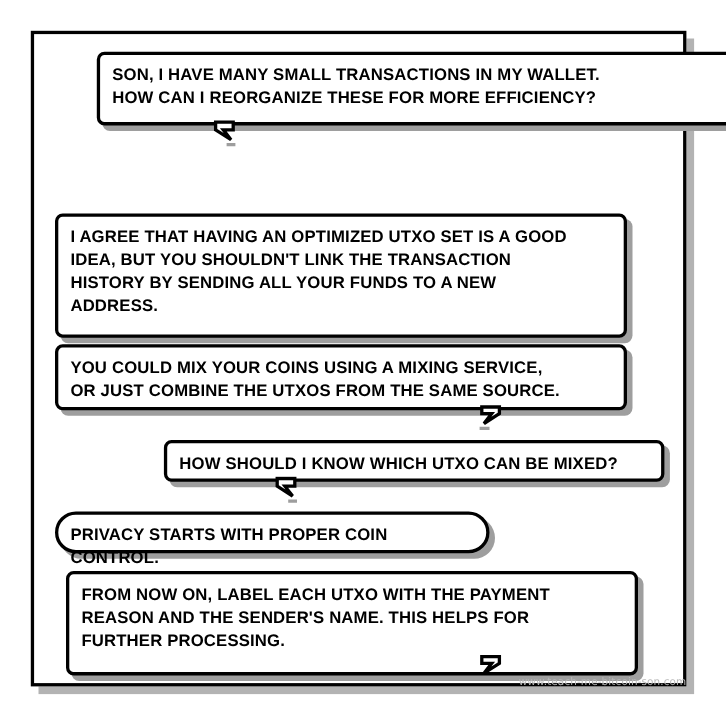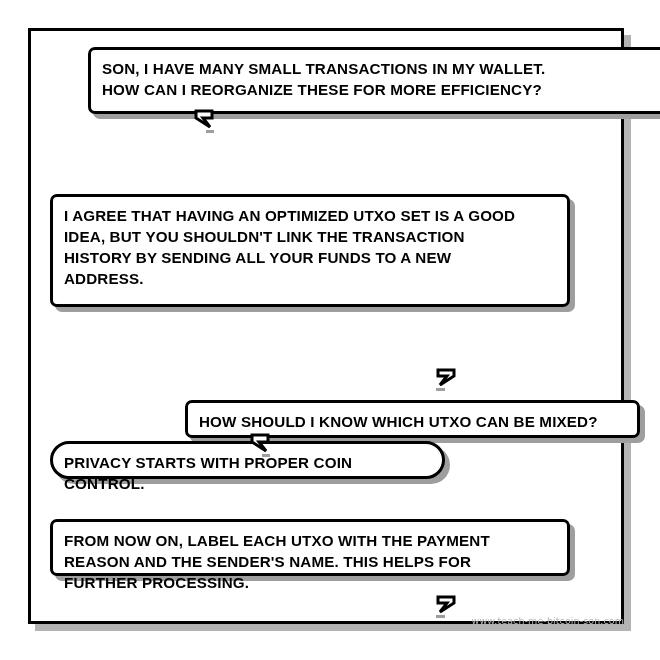--- a/index.html
+++ b/index.html
@@ -100,42 +100,46 @@
   </div>
 
 
   <div class="bubble" style="left:50px; top:194px; width:520px; height:113px;">
     <span class="btext">I AGREE THAT HAVING AN OPTIMIZED UTXO SET IS A GOOD
 IDEA, BUT YOU SHOULDN'T LINK THE TRANSACTION
 HISTORY BY SENDING ALL YOUR FUNDS TO A NEW
 ADDRESS.</span>
   </div>
 
+  <div class="bubble" style="left:50px; top:313px; width:520px; height:60px;">
+    <span class="btext">YOU COULD MIX YOUR COINS USING A MIXING SERVICE,
+OR JUST COMBINE THE UTXOS FROM THE SAME SOURCE.</span>
+  </div>
   <div class="tail" style="left:432px; top:368px;">
     <svg width="30" height="26" viewBox="0 0 30 26">
       <path d="M6 2 L6 8 L15 8 L8 17 L22 8 L22 2 Z" fill="#ffffff" stroke="#000000" stroke-width="3" stroke-linejoin="miter"></path>
       <path d="M4 20 L13 20 L13 23 L4 23 Z" fill="#9e9e9e"></path>
     </svg>
   </div>
 
-  <div class="bubble" style="left:149px; top:400px; width:455px; height:38px;margin-left:36px;">
+  <div class="bubble" style="left:149px; top:400px; width:455px; height:38px;">
     <span class="btext">HOW SHOULD I KNOW WHICH UTXO CAN BE MIXED?</span>
   </div>
   <div class="tail" style="left:246px; top:433px;">
     <svg width="30" height="28" viewBox="0 0 30 28">
       <path d="M22 2 L22 9 L13 9 L20 18 L6 9 L6 2 Z" fill="#ffffff" stroke="#000000" stroke-width="3" stroke-linejoin="miter"></path>
       <path d="M24 21 L16 21 L16 24 L24 24 Z" fill="#9e9e9e"></path>
     </svg>
   </div>
 
-  <div class="bubble" style="left:50px; top:441px; width:395px; height:38px;border-radius:19px;">
+  <div class="bubble" style="left:50px; top:465px; width:395px; height:38px;border-radius:19px;">
     <span class="btext">PRIVACY STARTS WITH PROPER COIN CONTROL.</span>
   </div>
 
-  <div class="bubble" style="left:50px; top:519px; width:520px; height:57px;">
+  <div class="bubble" style="left:60px; top:519px; width:520px; height:95px;">
     <span class="btext">FROM NOW ON, LABEL EACH UTXO WITH THE PAYMENT
 REASON AND THE SENDER'S NAME. THIS HELPS FOR
 FURTHER PROCESSING.</span>
   </div>
   <div class="tail" style="left:432px; top:595px;">
     <svg width="30" height="26" viewBox="0 0 30 26">
       <path d="M6 2 L6 8 L15 8 L8 17 L22 8 L22 2 Z" fill="#ffffff" stroke="#000000" stroke-width="3" stroke-linejoin="miter"></path>
       <path d="M4 20 L13 20 L13 23 L4 23 Z" fill="#9e9e9e"></path>
     </svg>
   </div>

